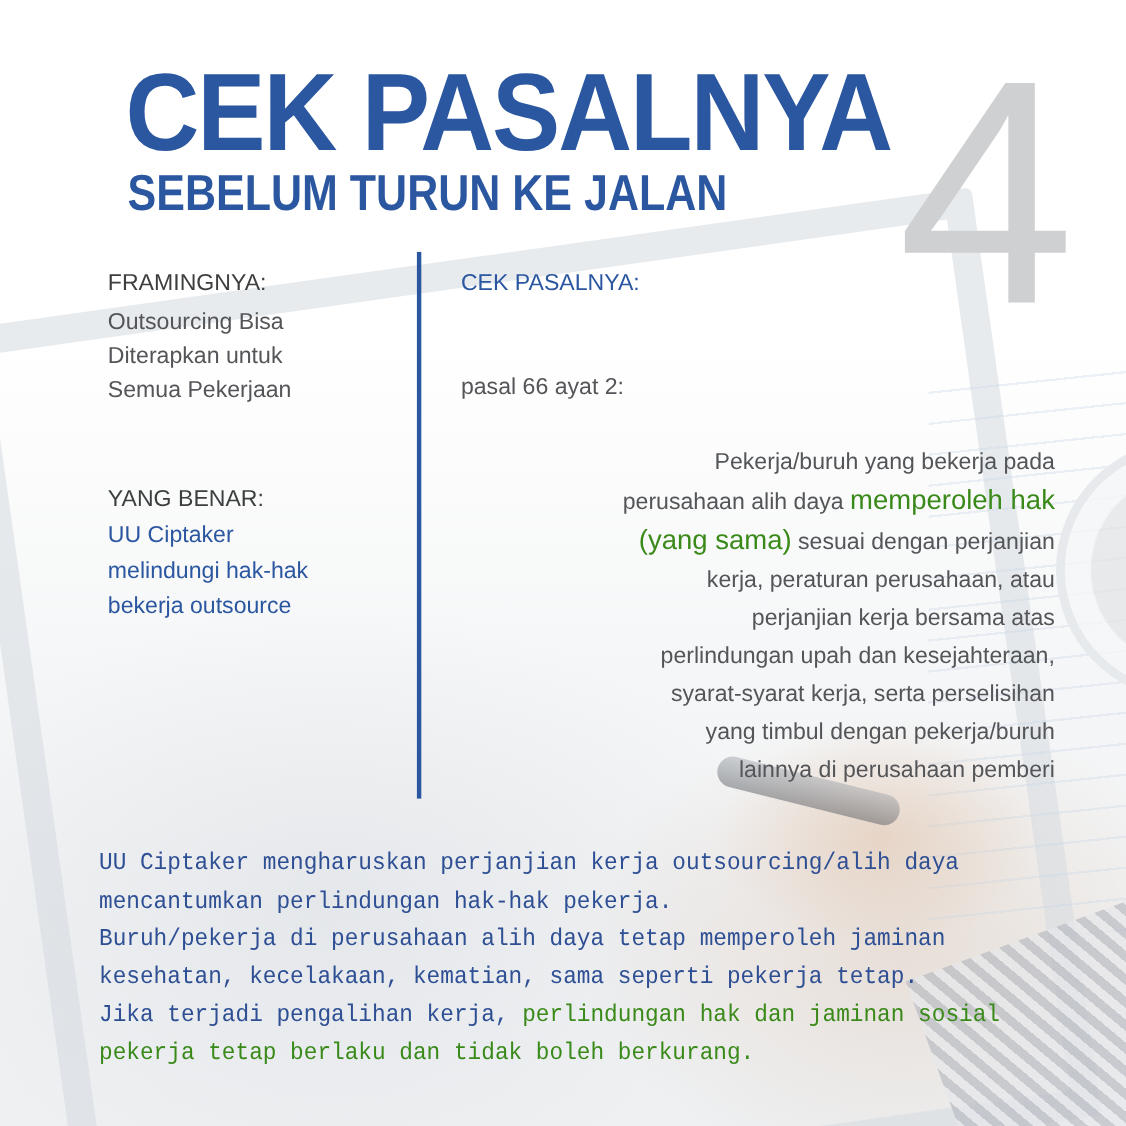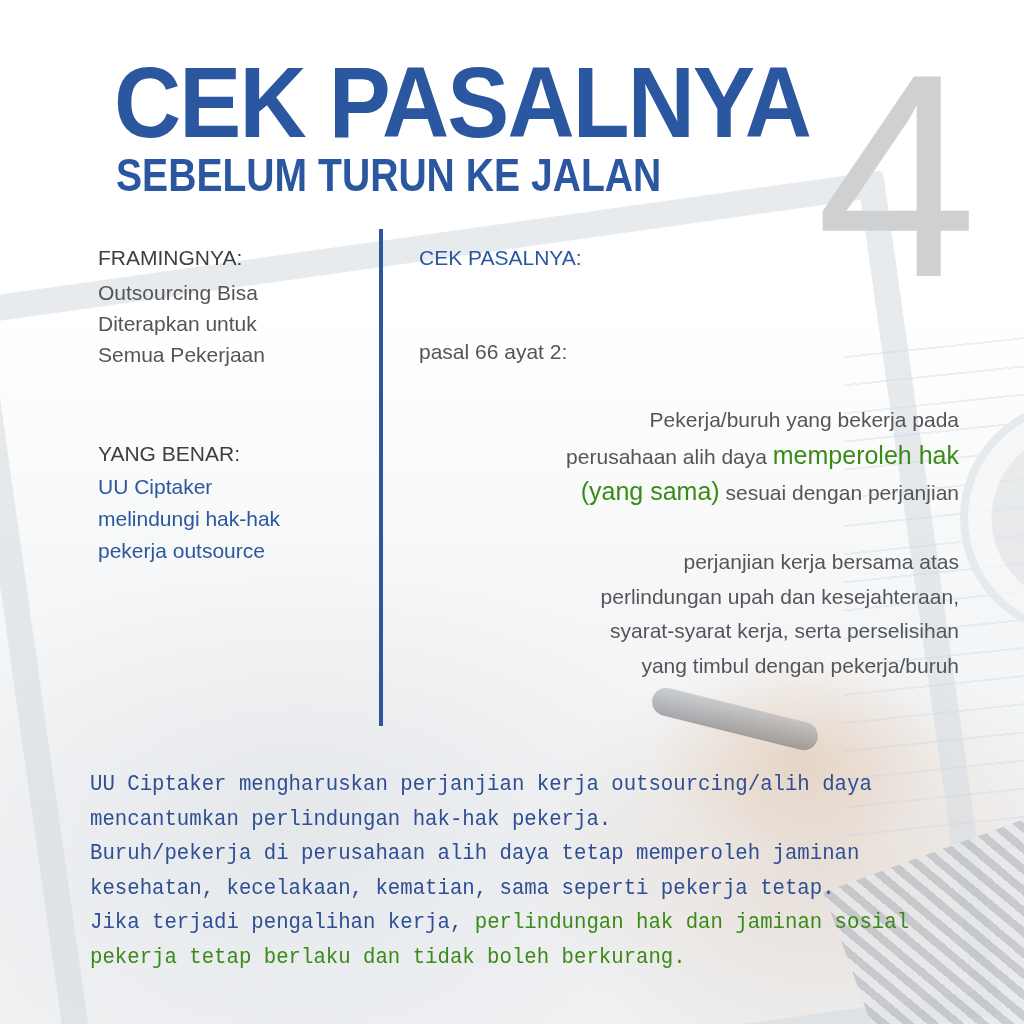--- a/index.html
+++ b/index.html
@@ -123,39 +123,40 @@
     <span>Diterapkan untuk</span><br>
     <span>Semua Pekerjaan</span>
   </p>
 </section>
 
 <section class="yang-benar">
   <p class="label">YANG BENAR:</p>
   <p class="benar-text">
     <span>UU Ciptaker</span><br>
     <span>melindungi hak-hak</span><br>
-    <span>pekerja outsource</span>
+    <span>bekerja outsource</span>
   </p>
 </section>
 
 <section class="right-col">
   <p class="cek-label">CEK PASALNYA:</p>
   <p class="pasal-ref">
     <br>
     <span>pasal 66 ayat 2:</span>
   </p>
   <p class="pasal-body">
     <span>Pekerja/buruh yang bekerja pada</span><br>
     <span>perusahaan alih daya </span><span class="hl-green">memperoleh hak</span><br>
     <span class="hl-green">(yang sama)</span><span> sesuai dengan perjanjian</span><br>
-    <br>
+    <span>kerja, peraturan perusahaan, atau</span><br>
     <span>perjanjian kerja bersama atas</span><br>
     <span>perlindungan upah dan kesejahteraan,</span><br>
     <span>syarat-syarat kerja, serta perselisihan</span><br>
     <span>yang timbul dengan pekerja/buruh</span><br>
+    <span>lainnya di perusahaan pemberi</span>
   </p>
 </section>
 
 <p class="summary">
   <span class="line"><span>UU Ciptaker mengharuskan perjanjian kerja outsourcing/alih daya</span></span>
   <span class="line"><span>mencantumkan perlindungan hak-hak pekerja.</span></span>
   <span class="line"><span>Buruh/pekerja di perusahaan alih daya tetap memperoleh jaminan</span></span>
   <span class="line"><span>kesehatan, kecelakaan, kematian, sama seperti pekerja tetap.</span></span>
   <span class="line"><span>Jika terjadi pengalihan kerja, </span><span class="green">perlindungan hak dan jaminan sosial</span></span>
   <span class="line"><span class="green">pekerja tetap berlaku dan tidak boleh berkurang.</span></span>

